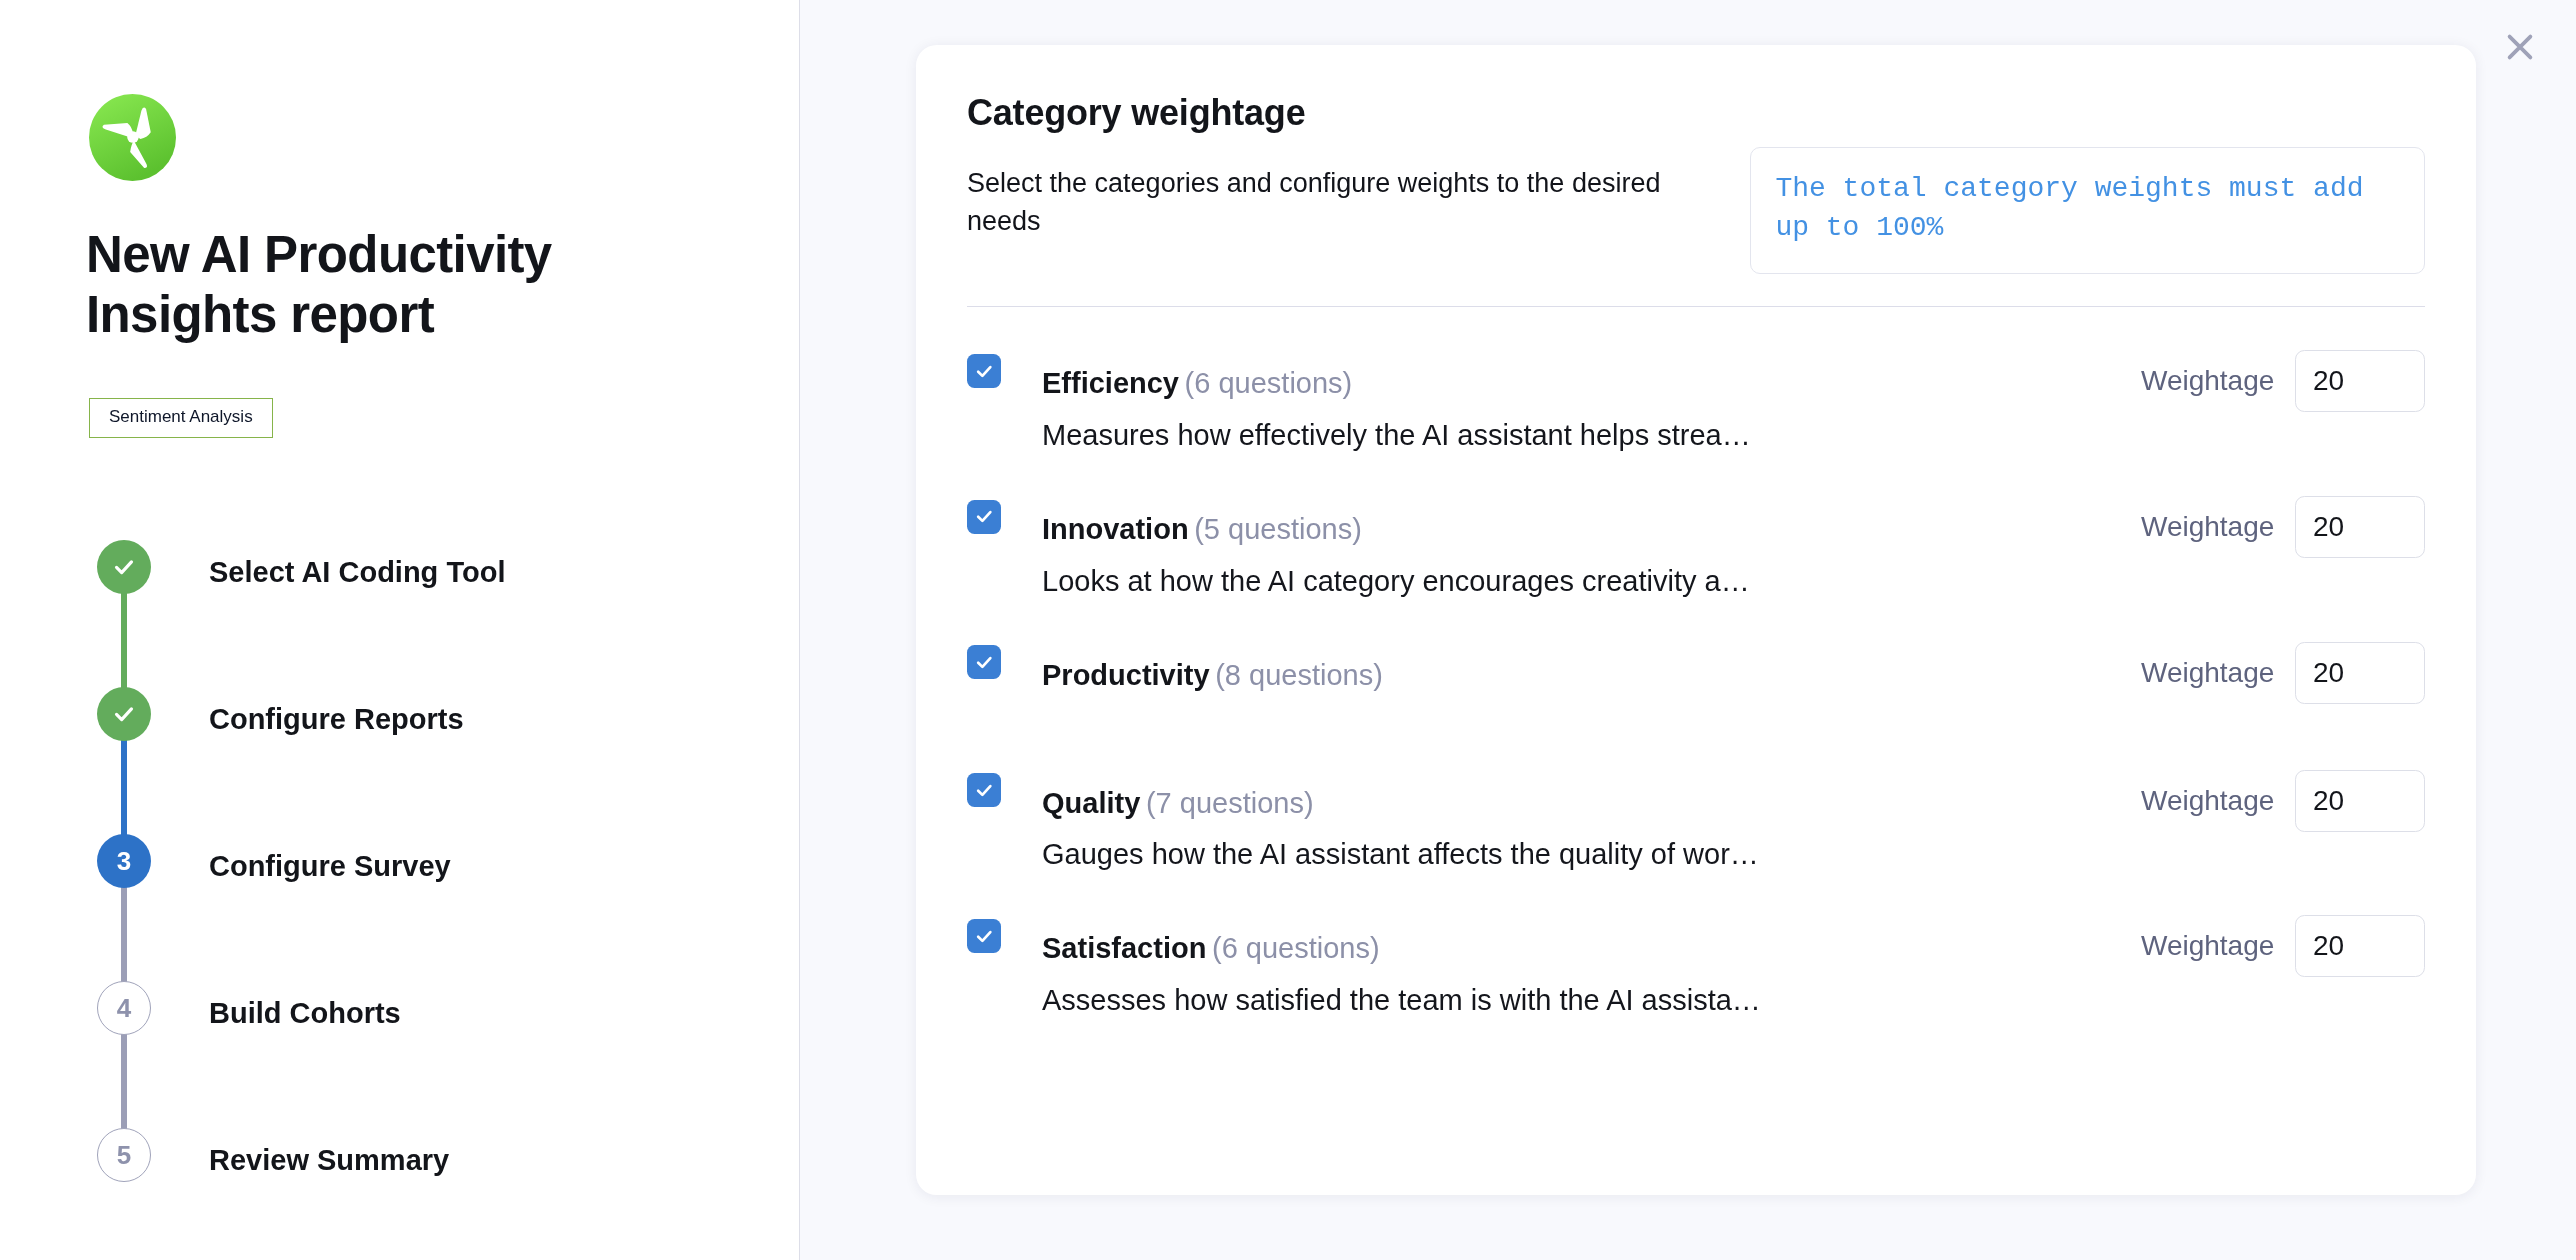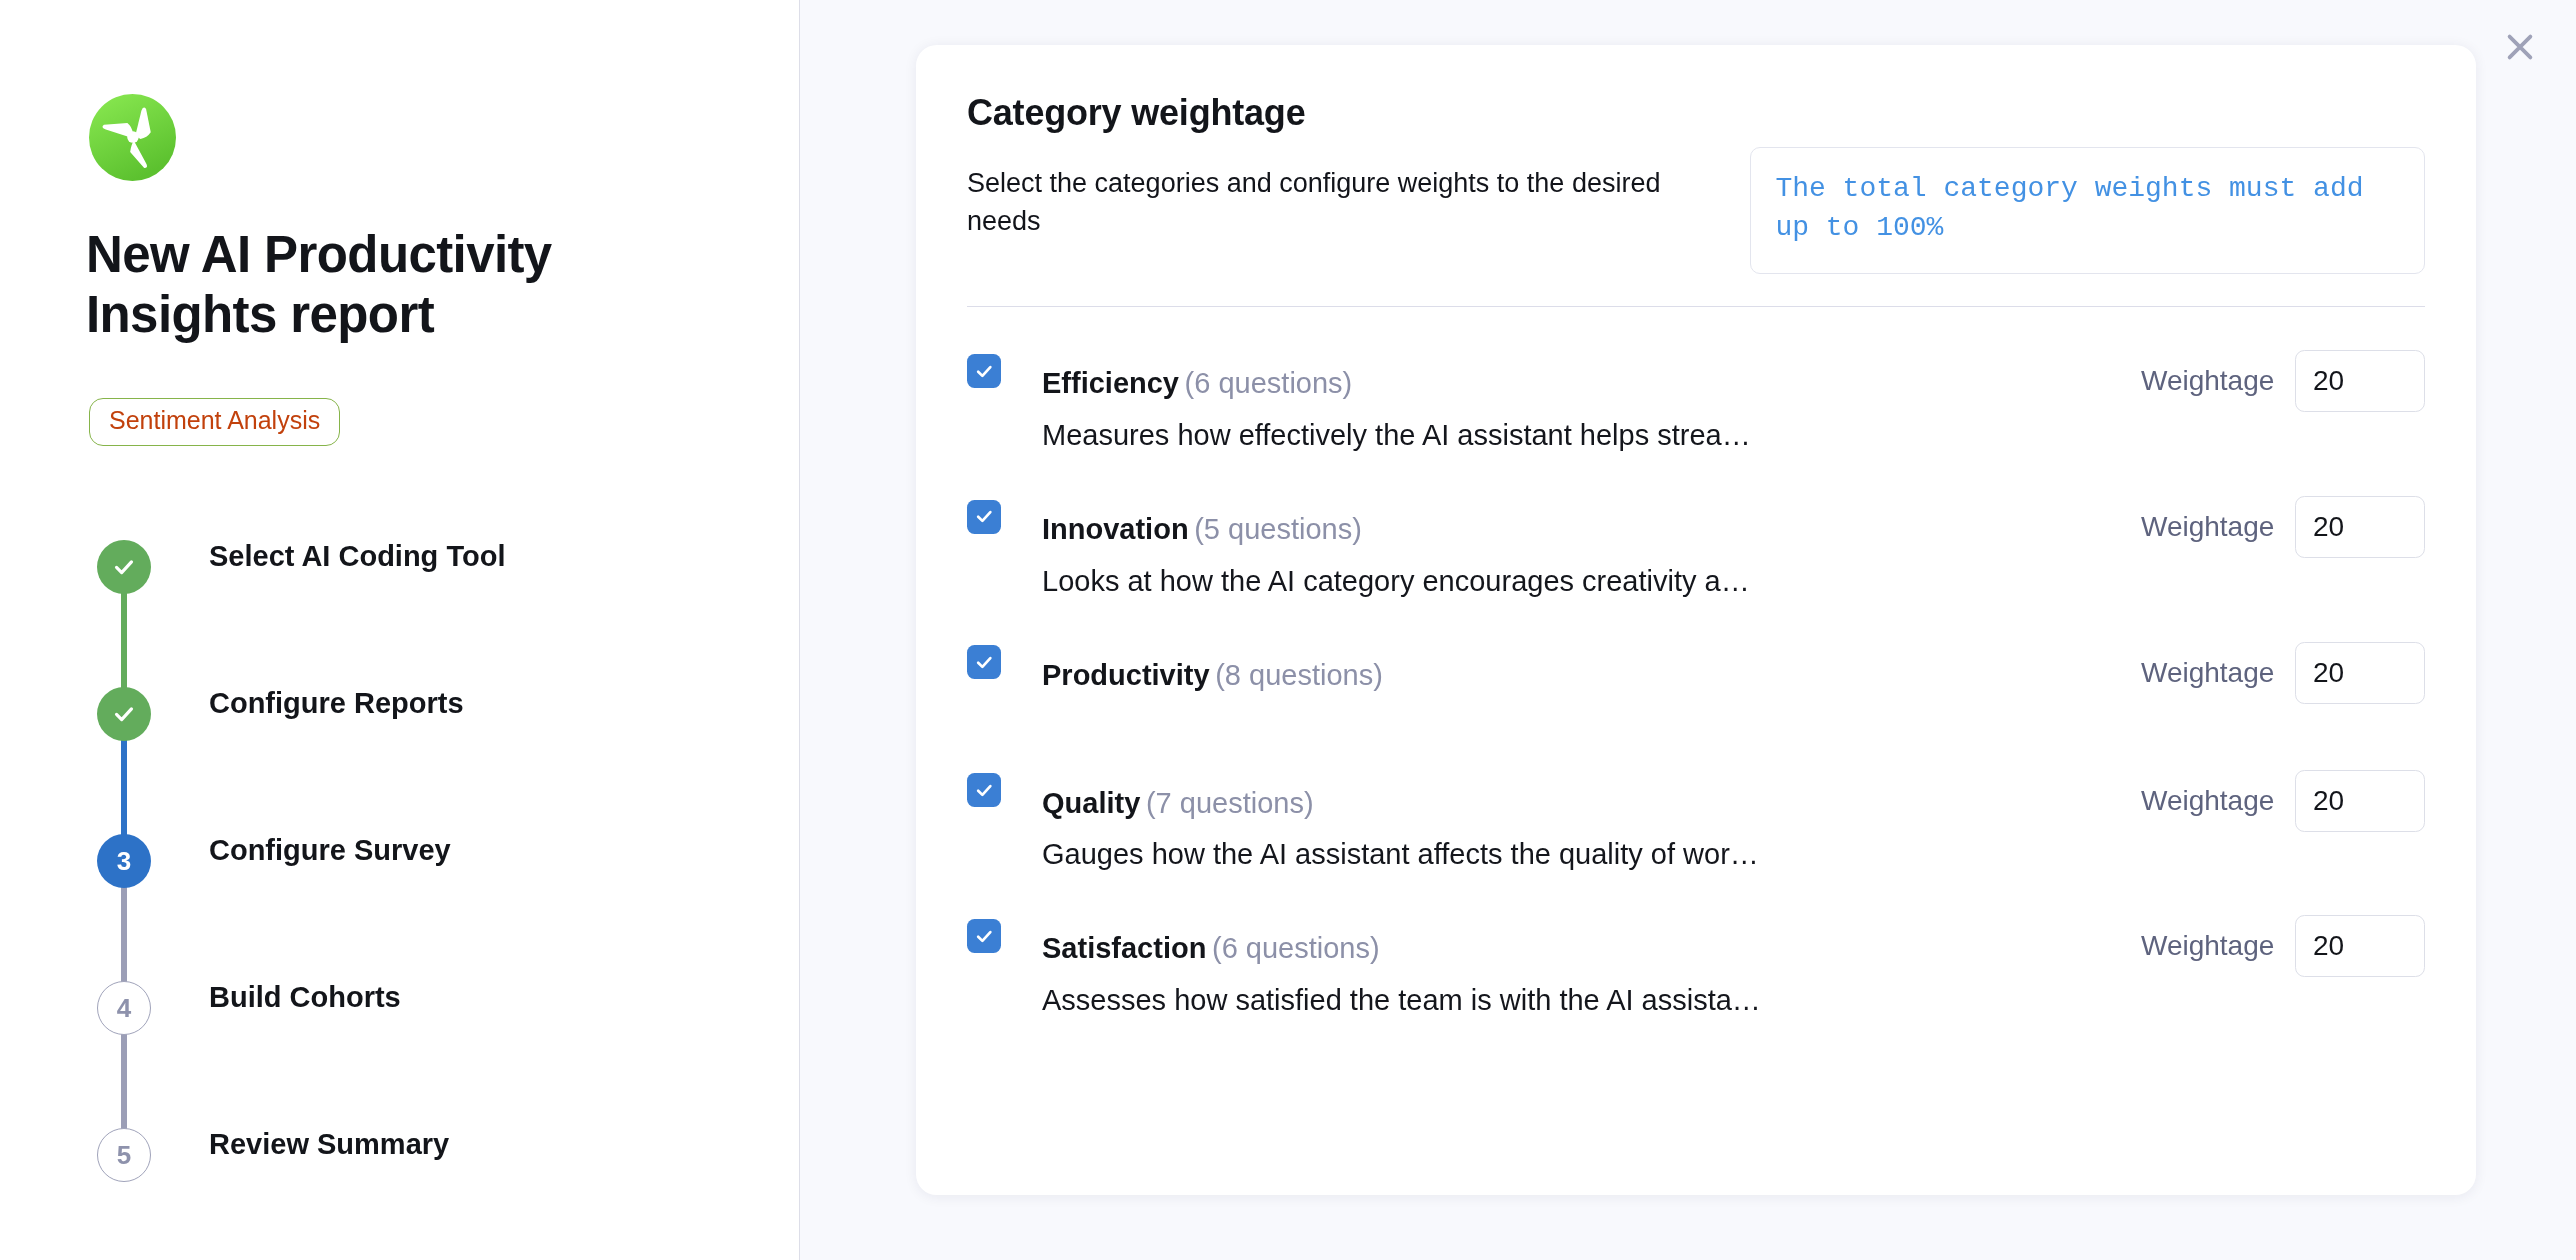--- a/index.html
+++ b/index.html
@@ -47,23 +47,23 @@
     color: #13151A;
   }
 
   .badge {
     position: absolute;
     left: 89px;
     top: 398px;
     display: inline-block;
     padding: 9.4px 19px 11.3px 19px;
     border: 1.9px solid #86B44A;
-    border-radius: 14px;
-    color: #c2410c;
-    font-size: 25px;
+    border-radius: 0;
+    color: #0f172a;
+    font-size: 17px;
     line-height: 1;
     background: #ffffff;
     white-space: nowrap;
   }
 
   
   .stepper {
     position: absolute;
     left: 97px;
     top: 540px;
@@ -112,21 +112,21 @@
     height: 98px;
     z-index: 1;
   }
   .step-connector.green { background: #63AC5C; }
   .step-connector.blue  { background: #2D72C7; }
   .step-connector.gray  { background: #9B9EB6; }
 
   .step-label {
     position: absolute;
     left: 112px;
-    top: 0;
+    top: 16px;
     font-size: 29px;
     font-weight: bold;
     color: #13151A;
     white-space: nowrap;
   }
 
   
   .right-pane {
     flex: 1 1 auto;
     height: 1261px;

